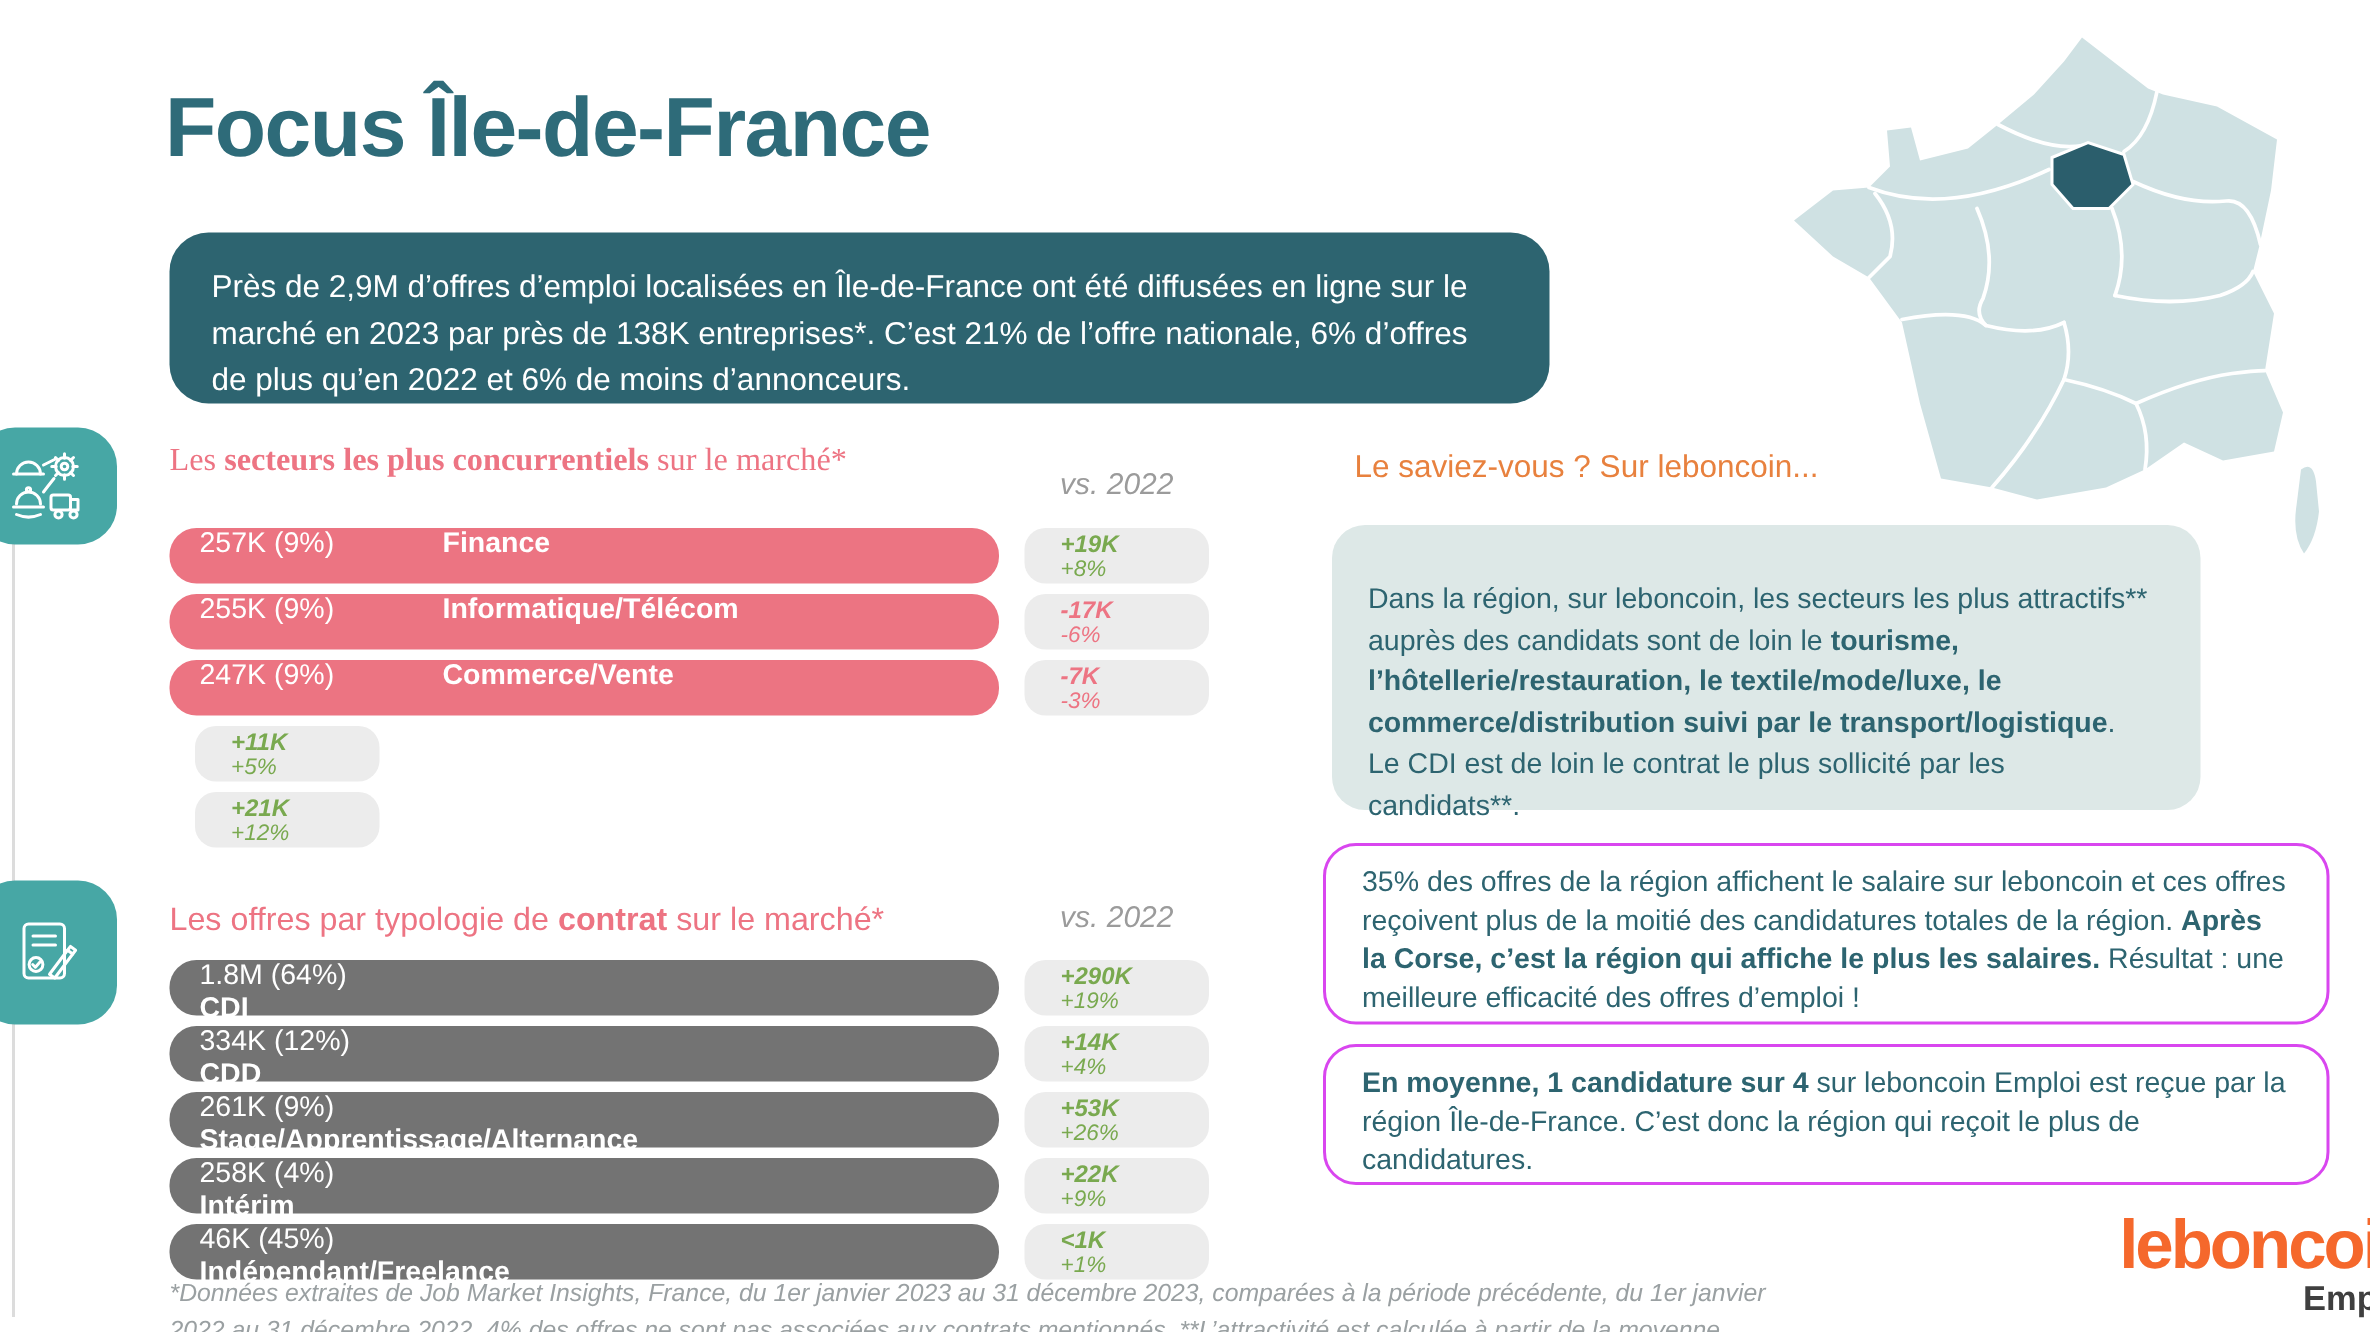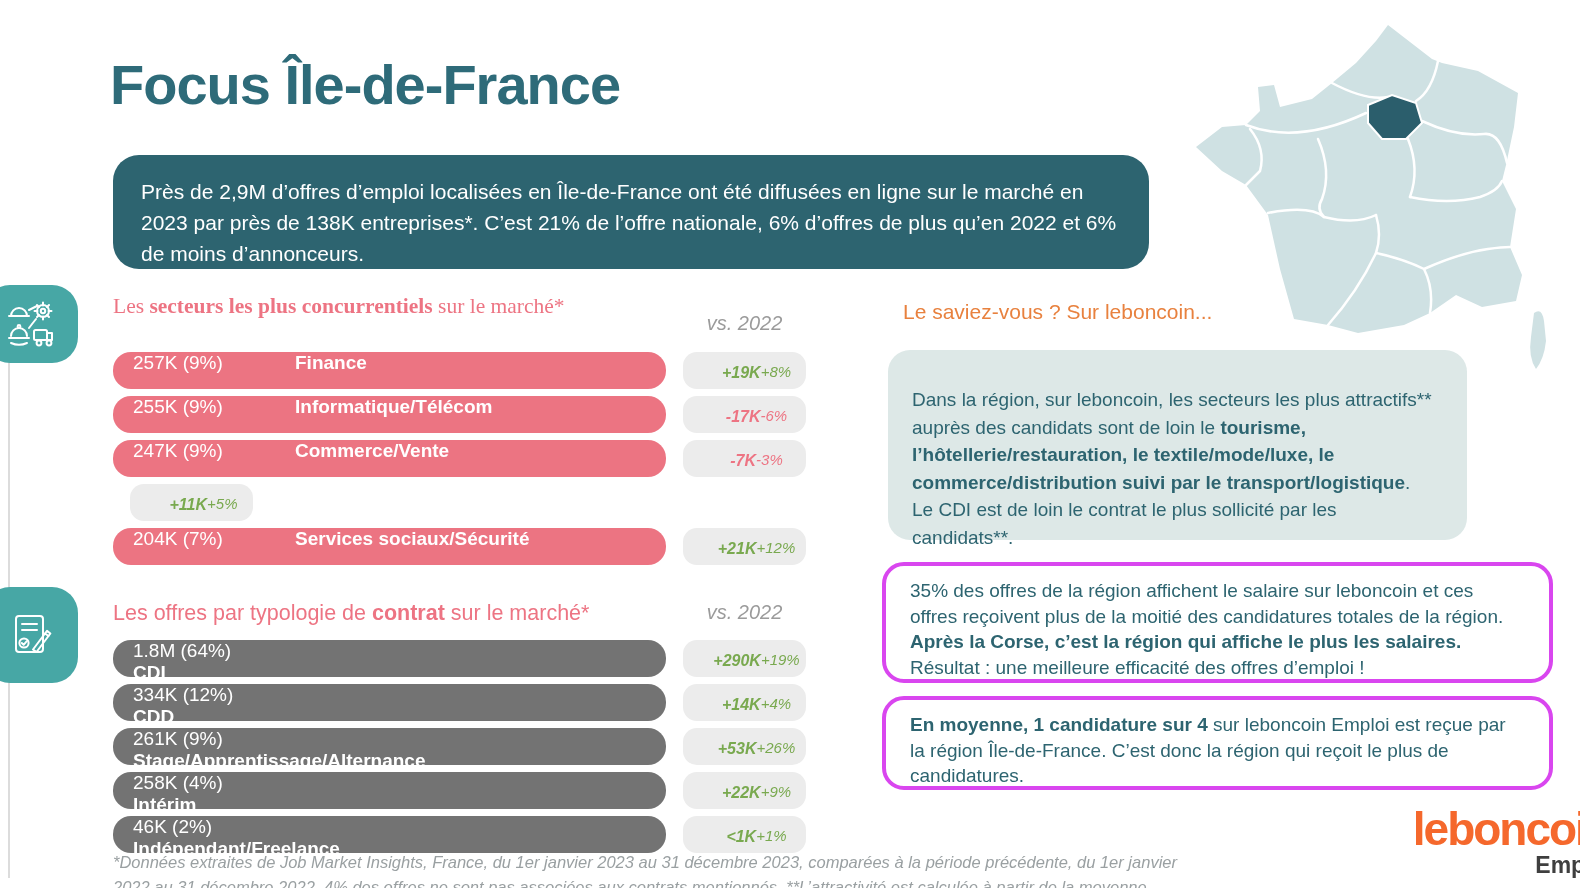--- a/index.html
+++ b/index.html
@@ -10,52 +10,52 @@
   .rail-line{position:absolute;left:8px;top:362px;width:2px;height:516px;background:#dcdcdc;}
   .badge{position:absolute;left:-16px;width:94px;background:#47a7a5;border-radius:26px;
          display:flex;align-items:center;justify-content:center;}
   .badge1{top:285px;height:78px;}
   .badge2{top:587px;height:96px;}
   .badge svg{stroke:#ffffff;fill:none;stroke-width:2;stroke-linecap:round;stroke-linejoin:round;}
 
   
   .page-title{position:absolute;left:110px;top:52px;font-size:56px;font-weight:bold;
               color:#2e6b79;letter-spacing:-1px;}
-  .summary-card{position:absolute;left:113px;top:155px;width:1036px;height:114px;
+  .summary-card{position:absolute;left:113px;top:155px;width:920px;height:114px;
                 background:#2d6470;border-radius:26px;box-sizing:border-box;padding:21px 28px;}
   .summary-card .txt{color:#ffffff;font-size:21px;line-height:31px;}
 
   
   .sec-heading{position:absolute;left:113px;font-size:21.5px;color:#ed7483;}
   .sec-heading b{font-weight:bold;}
   .vs-label{position:absolute;left:683px;width:123px;text-align:center;font-size:20px;
             font-style:italic;color:#9b9b9b;}
   .rows{position:absolute;left:113px;}
   .row{display:flex;align-items:stretch;margin-bottom:7px;height:37px;}
   .bar{width:553px;border-radius:18px;display:flex;align-items:flex-start;box-sizing:border-box;
        padding-left:20px;color:#ffffff;}
   .bar .val{width:162px;font-size:19px;}
   .bar .lab{font-size:19px;font-weight:bold;}
   .sectors .bar{background:#ec7482;}
   .contracts .bar{background:#737373;flex-direction:column;}
   .chip{margin-left:17px;width:123px;background:#ececec;border-radius:14px;box-sizing:border-box;
-        padding:12px 0 0 24px;display:flex;justify-content:center;}
+        padding:2px 0 0 24px;display:flex;flex-direction:column;justify-content:center;}
   .chip .dk{font-size:16px;font-weight:bold;font-style:italic;line-height:17px;}
   .chip .dp{font-size:15px;font-style:italic;line-height:16px;}
   .chip[data-trend="up"] .dk,.chip[data-trend="up"] .dp{color:#79a94f;}
   .chip[data-trend="down"] .dk,.chip[data-trend="down"] .dp{color:#ed7483;}
 
   
   .kicker{position:absolute;left:903px;top:300px;font-size:21px;color:#e8813e;}
   .insight-card{position:absolute;left:888px;top:350px;width:579px;height:190px;background:#dde8e7;
                 border-radius:22px;box-sizing:border-box;padding:36px 28px 0 24px;z-index:1;}
   .insight-card .txt{color:#2d6470;font-size:19px;line-height:27.5px;}
   .insight-card .txt b{font-weight:bold;}
   .insight-card .line2{display:block;}
-  .outline-card{position:absolute;left:882px;width:671px;background:#ffffff;border:4px solid #d946ef;
+  .outline-card{position:absolute;left:882px;width:671px;background:#ffffff;border:2px solid #d946ef;
                 border-radius:22px;box-sizing:border-box;padding:12px 24px;z-index:1;}
   .outline-card .txt{color:#2d6470;font-size:19px;line-height:25.5px;}
   .outline-card .txt b{font-weight:bold;}
   .card-salary{top:562px;height:121px;}
   .card-apps{top:696px;height:94px;}
 
   
   .map{position:absolute;left:1180px;top:6px;width:400px;height:372px;z-index:2;}
 
   
@@ -141,24 +141,20 @@
         <span class="dp">-3%</span>
       </div>
     </div>
     <div class="row">
       <div class="chip" data-trend="up">
         <span class="dk">+11K</span>
         <span class="dp">+5%</span>
       </div>
     </div>
     <div class="row">
-      <div class="bar">
-        <span class="val">204K (7%)</span>
-        <span class="lab">Services sociaux/Sécurité</span>
-      </div>
       <div class="chip" data-trend="up">
         <span class="dk">+21K</span>
         <span class="dp">+12%</span>
       </div>
     </div>
   </div>
 
   <div class="sec-heading" style="top:601px;">
     <span>Les offres par typologie de </span><b>contrat</b><span> sur le marché*</span>
   </div>
@@ -199,21 +195,21 @@
         <span class="val">258K (4%)</span>
         <span class="lab">Intérim</span>
       </div>
       <div class="chip" data-trend="up">
         <span class="dk">+22K</span>
         <span class="dp">+9%</span>
       </div>
     </div>
     <div class="row">
       <div class="bar">
-        <span class="val">46K (2%)</span>
+        <span class="val">46K (45%)</span>
         <span class="lab">Indépendant/Freelance</span>
       </div>
       <div class="chip" data-trend="up">
         <span class="dk">&lt;1K</span>
         <span class="dp">+1%</span>
       </div>
     </div>
   </div>
 
   <div class="kicker">Le saviez-vous ? Sur leboncoin...</div>

